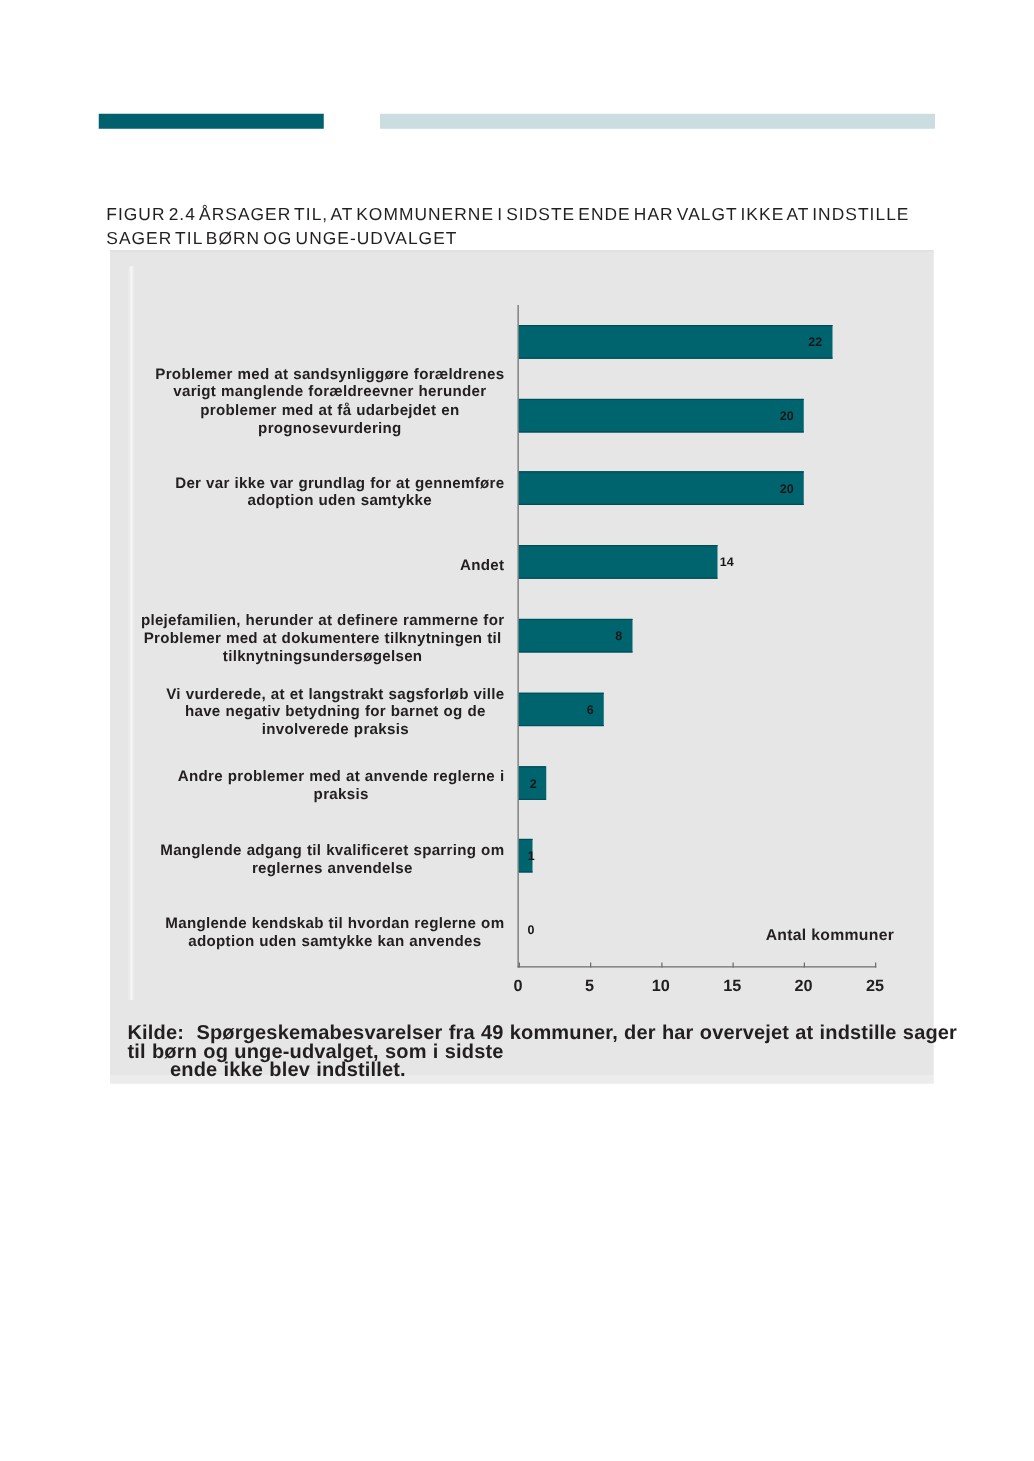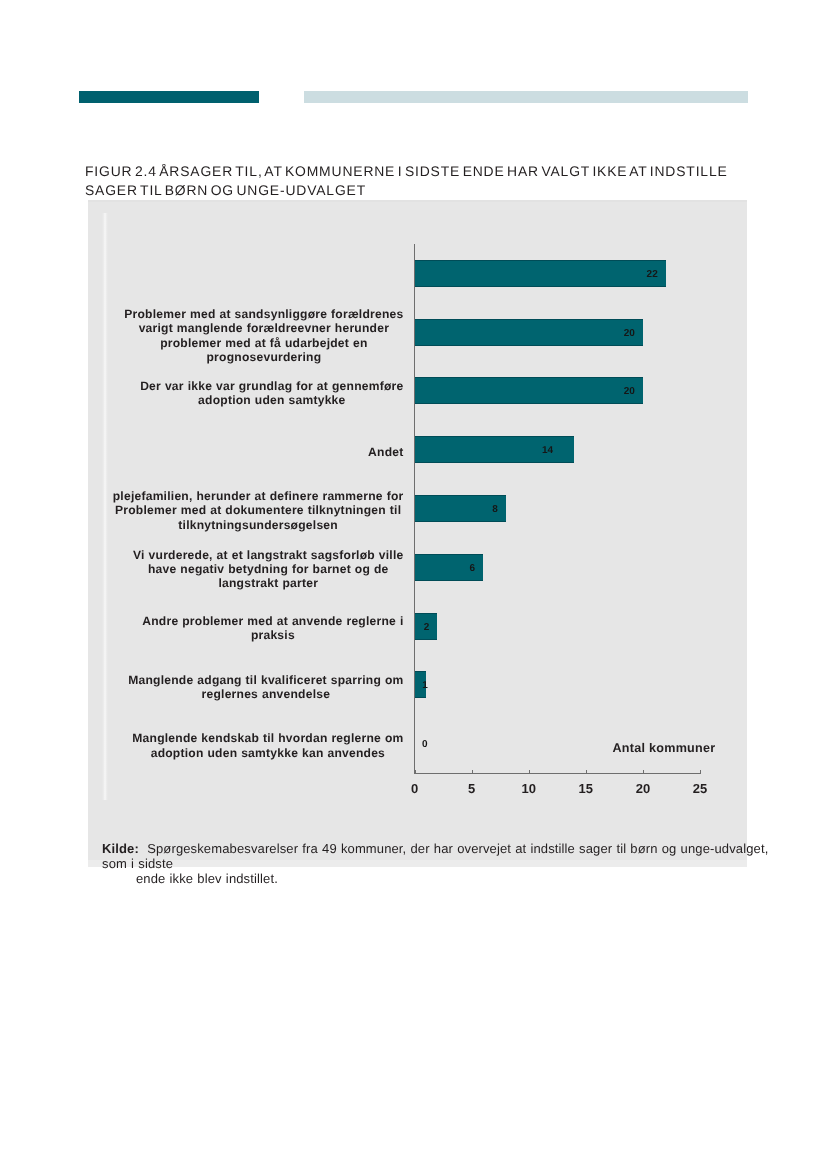--- a/index.html
+++ b/index.html
@@ -25,69 +25,69 @@
 
   .catrow{position:absolute;right:343.5px;text-align:center;font-weight:bold;font-size:12.1px;letter-spacing:0.23px;word-spacing:0.3px;line-height:14.25px;color:#231f20;white-space:nowrap;}
   .catrow span{display:block;}
 
   .bar{position:absolute;background:#00646f;height:27px;box-shadow:inset 0 1px 0 #004c57, inset 0 -1px 0 #004c57;}
   .barval{position:absolute;font-weight:bold;font-size:10px;color:#161616;line-height:13px;text-align:right;}
 
   .ticklabel{position:absolute;font-weight:bold;font-size:13px;color:#231f20;text-align:center;width:40px;top:580.5px;}
   .axtitle{position:absolute;font-weight:bold;font-size:12.6px;letter-spacing:0.25px;color:#231f20;text-align:center;}
 
-  .source{position:absolute;left:102px;top:841px;width:680px;font-weight:normal;font-size:13px;letter-spacing:0.13px;word-spacing:0.4px;line-height:15px;color:#231f20;}
+  .source{position:absolute;left:102px;top:819px;width:680px;font-weight:bold;font-size:16px;letter-spacing:0.13px;word-spacing:0.4px;line-height:15px;color:#231f20;}
   .source .ind{display:block;padding-left:34px;}
 </style>
 </head>
 <body>
 
 <div class="page">
   <div class="rule-dark"></div>
   <div class="rule-light"></div>
   <div class="fig-title">FIGUR 2.4 ÅRSAGER TIL, AT KOMMUNERNE I SIDSTE ENDE HAR VALGT IKKE AT INDSTILLE SAGER TIL BØRN OG UNGE-UDVALGET</div>
   <div class="panel">
     <div class="plotborder"></div>
     <div class="axis-y"></div>
     <div class="axis-x"></div>
     <div id="chart" style="position:absolute;inset:0;">
         <div class="bar" style="left: 326.5px; top: 59.8889px; width: 251.24px;"></div>
         <div class="barval" style="left: 539.74px; width: 30px; top: 67.8889px;">22</div>
         <div class="bar" style="left: 326.5px; top: 118.667px; width: 228.4px;"></div>
         <div class="barval" style="left: 516.9px; width: 30px; top: 126.667px;">20</div>
-        <div class="catrow" style="top: 107px;">
+        <div class="catrow" style="top: 92px;">
           <span>Problemer med at sandsynliggøre forældrenes</span>
           <span>varigt manglende forældreevner herunder</span>
           <span>problemer med at få udarbejdet en</span>
           <span>prognosevurdering</span>
         </div>
         <div class="bar" style="left: 326.5px; top: 177.444px; width: 228.4px;"></div>
         <div class="barval" style="left: 516.9px; width: 30px; top: 185.444px;">20</div>
         <div class="catrow" style="top: 178.694px;">
           <span>Der var ikke var grundlag for at gennemføre</span>
           <span>adoption uden samtykke</span>
         </div>
         <div class="bar" style="left: 326.5px; top: 236.222px; width: 159.88px;"></div>
-        <div class="barval" style="left: 435px; width: 30px; top: 244.222px; text-align: right;">14</div>
+        <div class="barval" style="left: 469px; width: 30px; top: 244.222px; text-align: right;">14</div>
         <div class="catrow" style="top: 244.597px;">
           <span>Andet</span>
         </div>
         <div class="bar" style="left: 326.5px; top: 295px; width: 91.36px;"></div>
         <div class="barval" style="left: 379.86px; width: 30px; top: 303px;">8</div>
         <div class="catrow" style="top: 289.125px;">
           <span>plejefamilien, herunder at definere rammerne for</span>
           <span>Problemer med at dokumentere tilknytningen til</span>
           <span>tilknytningsundersøgelsen</span>
         </div>
         <div class="bar" style="left: 326.5px; top: 353.778px; width: 68.52px;"></div>
         <div class="barval" style="left: 357.02px; width: 30px; top: 361.778px;">6</div>
         <div class="catrow" style="top: 347.903px;">
           <span>Vi vurderede, at et langstrakt sagsforløb ville</span>
           <span>have negativ betydning for barnet og de</span>
-          <span>langstrakt parter</span>
+          <span>involverede praksis</span>
         </div>
         <div class="bar" style="left: 326.5px; top: 412.556px; width: 22.84px;"></div>
         <div class="barval" style="left: 311.34px; width: 30px; top: 420.556px;">2</div>
         <div class="catrow" style="top: 413.806px;">
           <span>Andre problemer med at anvende reglerne i</span>
           <span>praksis</span>
         </div>
         <div class="bar" style="left: 326.5px; top: 471.333px; width: 11.42px;"></div>
         <div class="barval" style="left: 334.3px; width: 7.24px; text-align: left; top: 479.333px;">1</div>
         <div class="catrow" style="top: 472.583px;">

